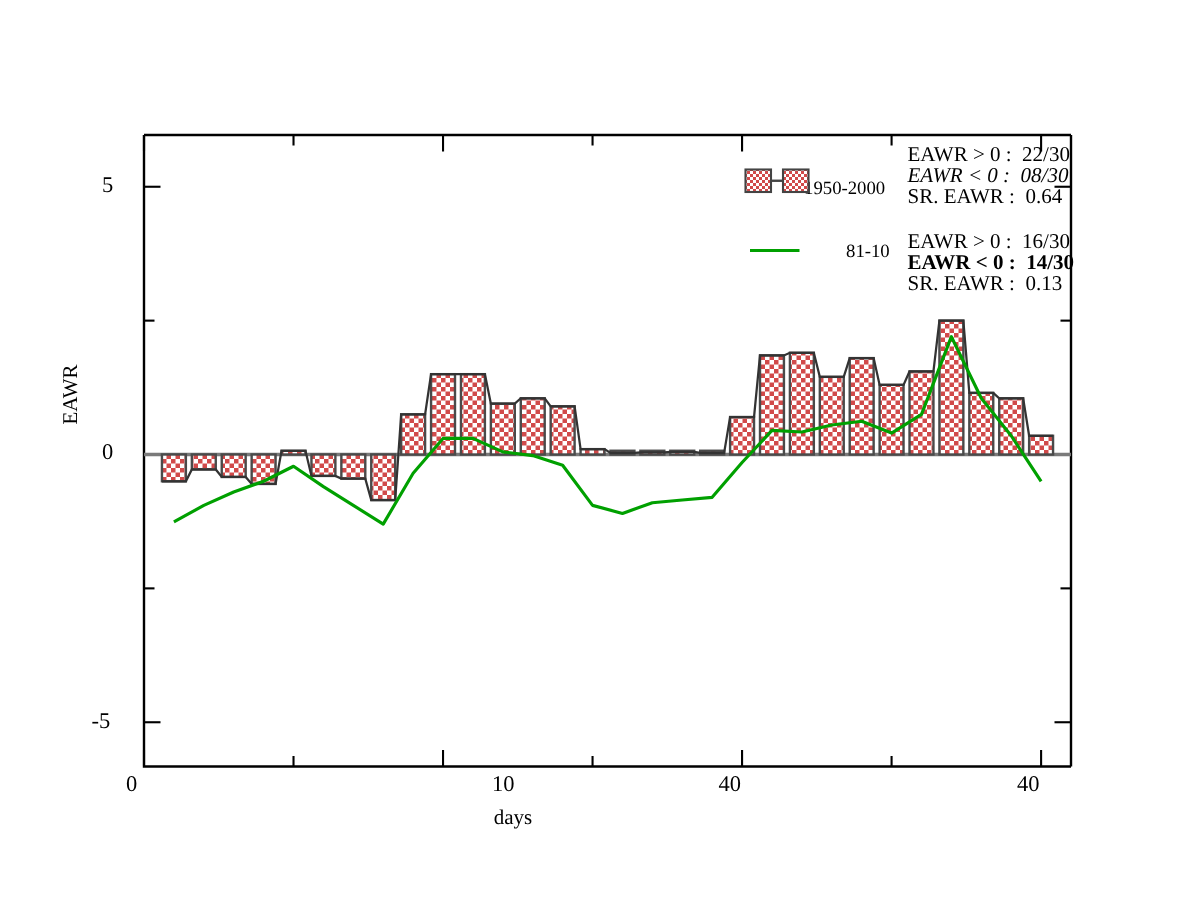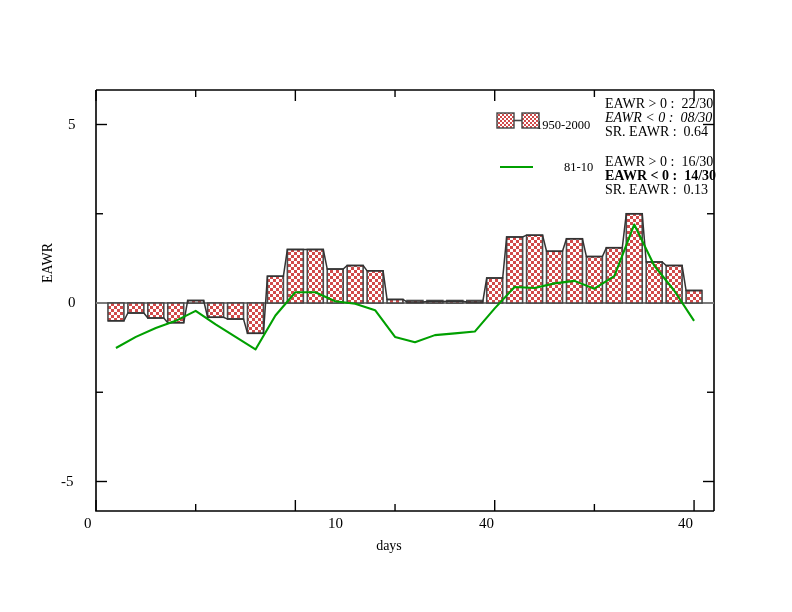--- a/index.html
+++ b/index.html
@@ -13,21 +13,20 @@
   }
   #figure{position:absolute;left:0;top:0;width:792px;height:612px;}
   #title{
     position:absolute;left:0;top:24px;width:792px;
     text-align:center;font-size:21px;font-family:"Liberation Serif",serif;
     letter-spacing:0.4px;
   }
   #xlabel{
     position:absolute;left:0;top:538px;width:684px;text-align:center;
     font-size:14px;
-    padding-left:47px;
   }
   #ylabel{
     position:absolute;left:18px;top:255px;width:60px;text-align:center;
     font-size:14px;
     transform:rotate(-90deg);transform-origin:center center;
   }
   .tklabel{position:absolute;font-size:15px;}
   .stat-block{position:absolute;font-size:14px;line-height:13.5px;white-space:pre;}
   .legend-label{position:absolute;font-size:12.5px;}
   svg{position:absolute;left:0;top:0;}

